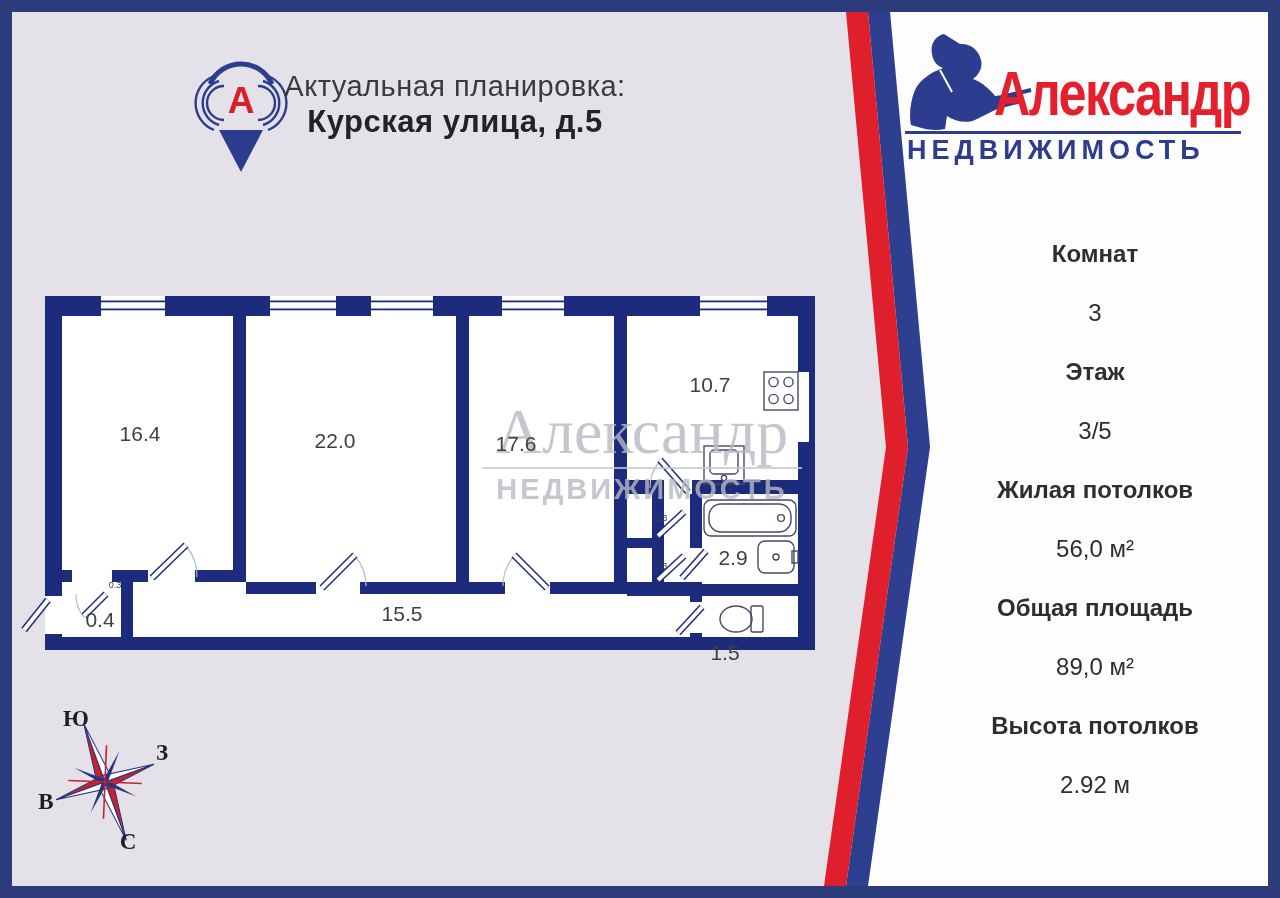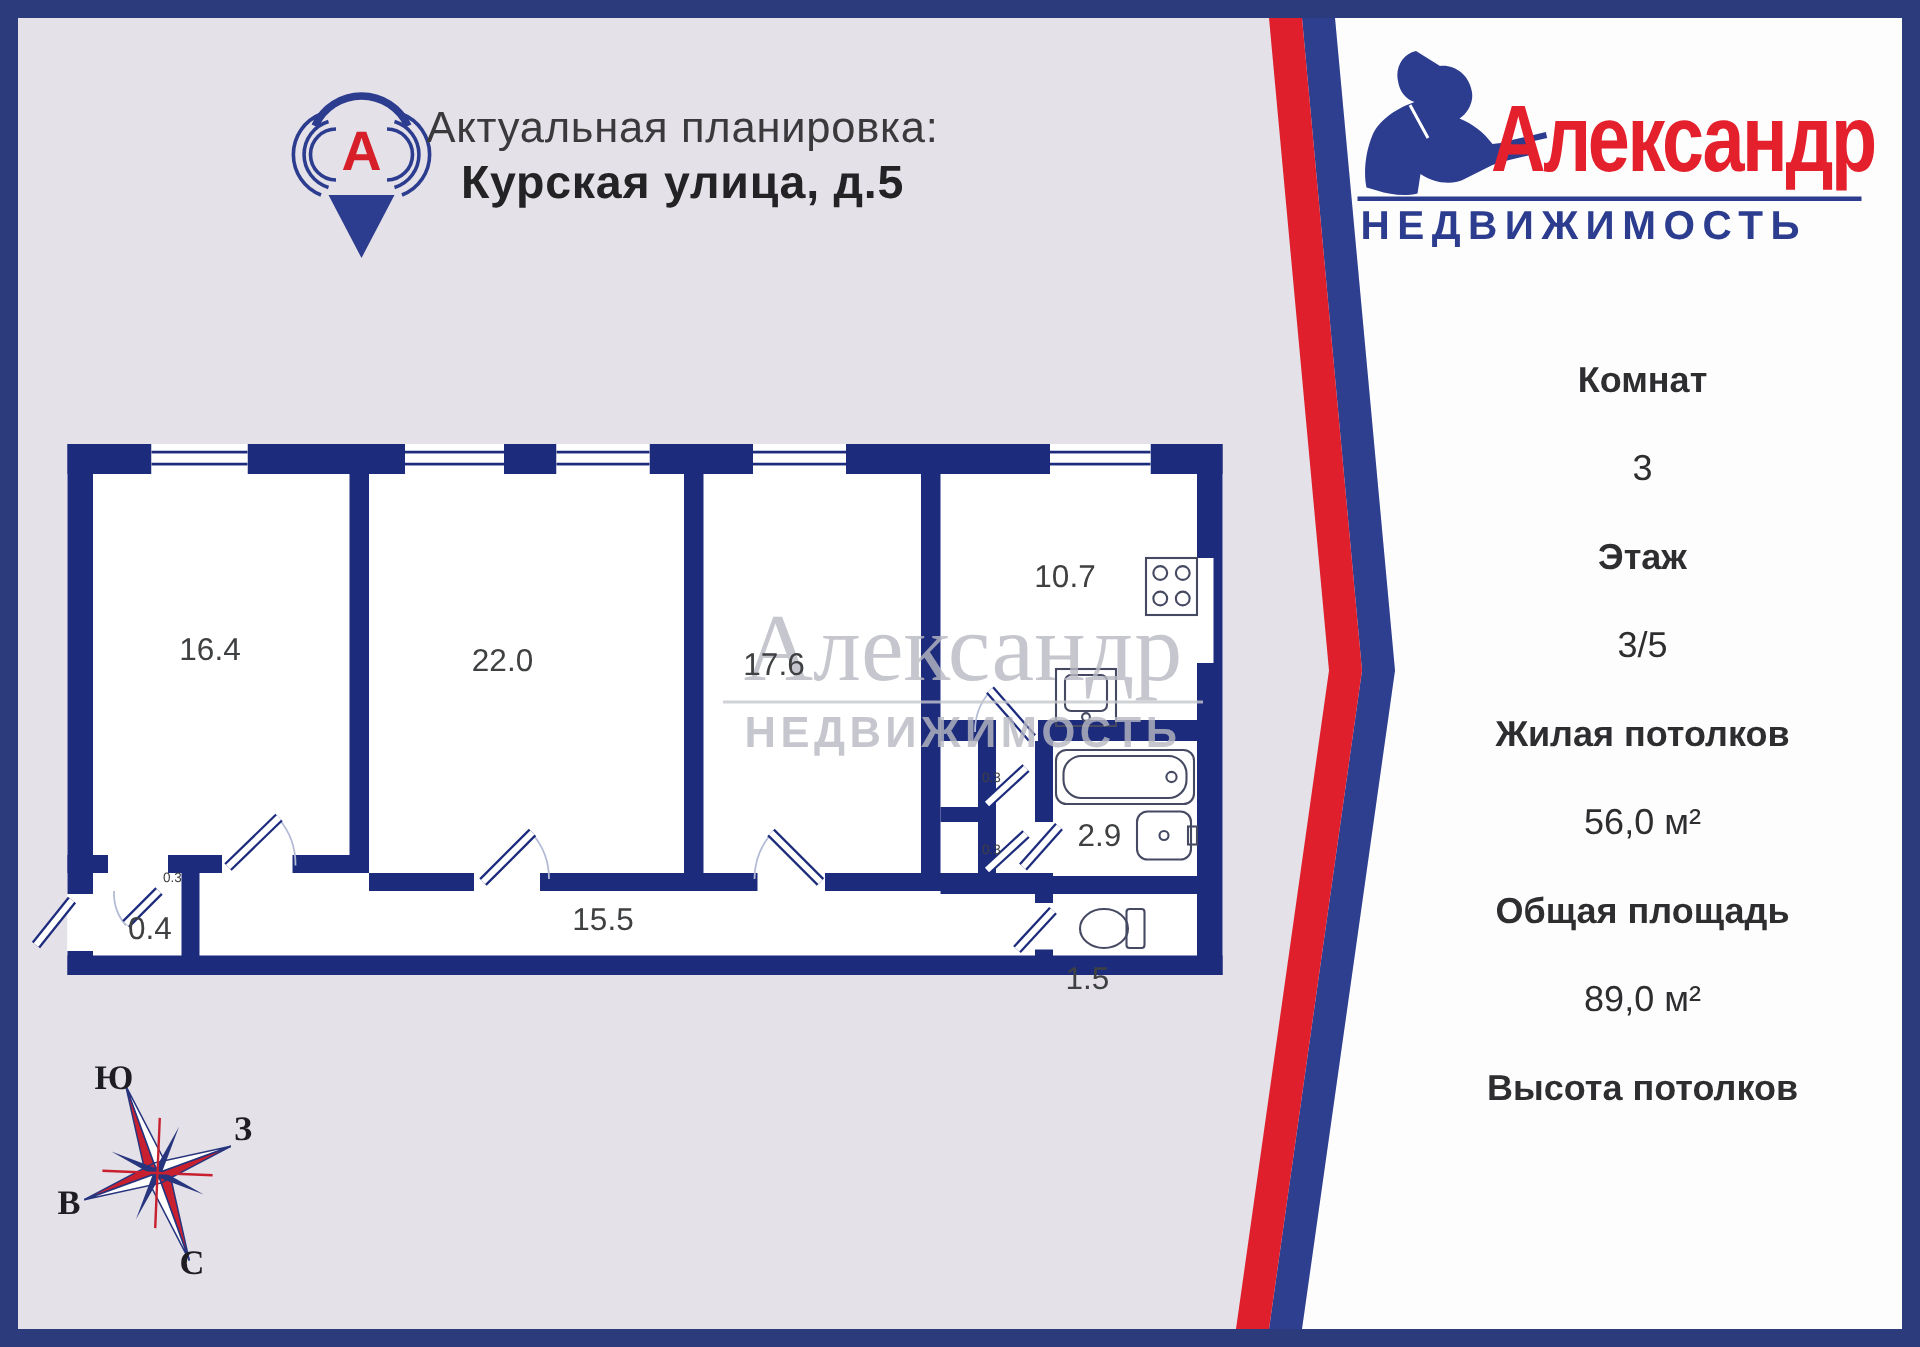--- a/index.html
+++ b/index.html
@@ -286,15 +286,16 @@
   <div class="abs panel" style="left:935px;top:224px;">
     <div class="line lab">Комнат</div>
     <div class="line">3</div>
     <div class="line lab">Этаж</div>
     <div class="line">3/5</div>
     <div class="line lab">Жилая потолков</div>
     <div class="line">56,0 м²</div>
     <div class="line lab">Общая площадь</div>
     <div class="line">89,0 м²</div>
     <div class="line lab">Высота потолков</div>
+    <div class="line">2.92 м</div>
   </div>
 
 </div>
 
 </body></html>

